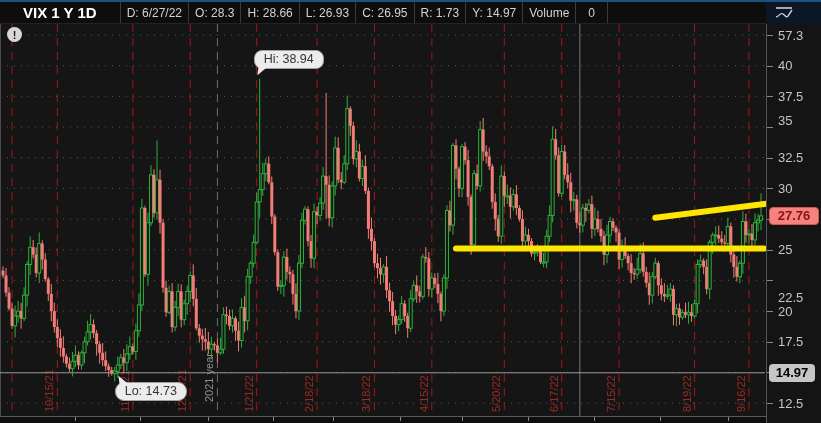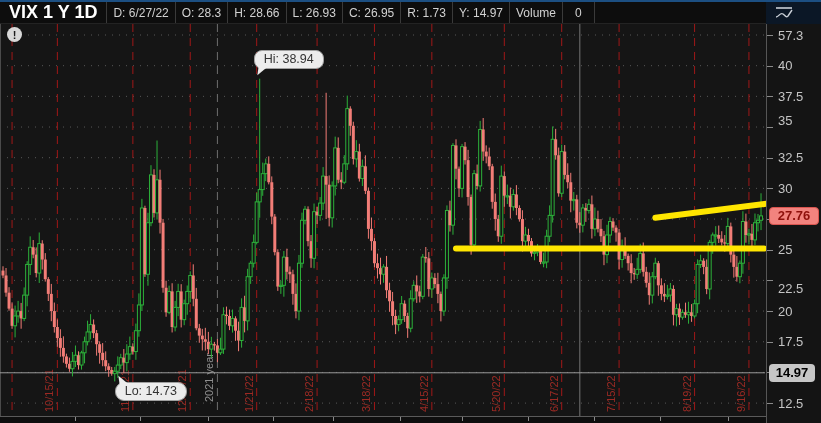--- a/index.html
+++ b/index.html
@@ -8,22 +8,22 @@
     background:#151515;font-family:"Liberation Sans",sans-serif;
     border-top:2px solid #1c4f82;box-sizing:border-box;
   }
   
   .topbar{
     position:absolute;left:0;top:0;width:766px;height:22px;
     background:#0d0d0d;display:flex;align-items:stretch;
     border-bottom:1px solid #232323;box-sizing:border-box;
   }
   .topbar .title{
-    display:flex;align-items:center;padding:0 9px;
-    color:#ffffff;font-weight:bold;font-size:18px;white-space:nowrap;
+    display:flex;align-items:center;padding:0 23px;
+    color:#ffffff;font-weight:bold;font-size:15px;white-space:nowrap;
   }
   .topbar .cell{
     display:flex;align-items:center;padding:0 6px;
     color:#d2d2d2;font-size:12px;white-space:nowrap;
     border-left:1px solid #3a3a3a;
   }
   .topbar .cell.zero{padding:0 12px;}
   .topbar .spacer{flex:1;border-left:1px solid #3a3a3a;}
   .corner{
     position:absolute;left:766px;top:0;width:55px;height:22px;
@@ -1191,21 +1191,21 @@
       <div class="ylabel" style="top: 90px;">35</div>
       <div class="ytick" style="top: 133.7px;"></div>
       <div class="ylabel" style="top: 127.2px;">32.5</div>
       <div class="ytick" style="top: 164.375px;"></div>
       <div class="ylabel" style="top: 157.875px;">30</div>
       <div class="ytick" style="top: 195.05px;"></div>
       <div class="ylabel" style="top: 188.55px;">27.5</div>
       <div class="ytick" style="top: 225.725px;"></div>
       <div class="ylabel" style="top: 219.225px;">25</div>
       <div class="ytick" style="top: 256.4px;"></div>
-      <div class="ylabel" style="top: 258px;">22.5</div>
+      <div class="ylabel" style="top: 267px;">22.5</div>
       <div class="ytick" style="top: 287.075px;"></div>
       <div class="ylabel" style="top: 280.575px;">20</div>
       <div class="ytick" style="top: 317.75px;"></div>
       <div class="ylabel" style="top: 311.25px;">17.5</div>
       <div class="ytick" style="top: 348.425px;"></div>
       <div class="ylabel" style="top: 341.925px;">15</div>
       <div class="ytick" style="top: 379.1px;"></div>
       <div class="ylabel" style="top: 372.6px;">12.5</div>
       <div class="badge last" id="lastBadge" style="top: 182.86px;">27.76</div>
       <div class="badge level" id="levelBadge" style="top: 339.793px;">14.97</div>

